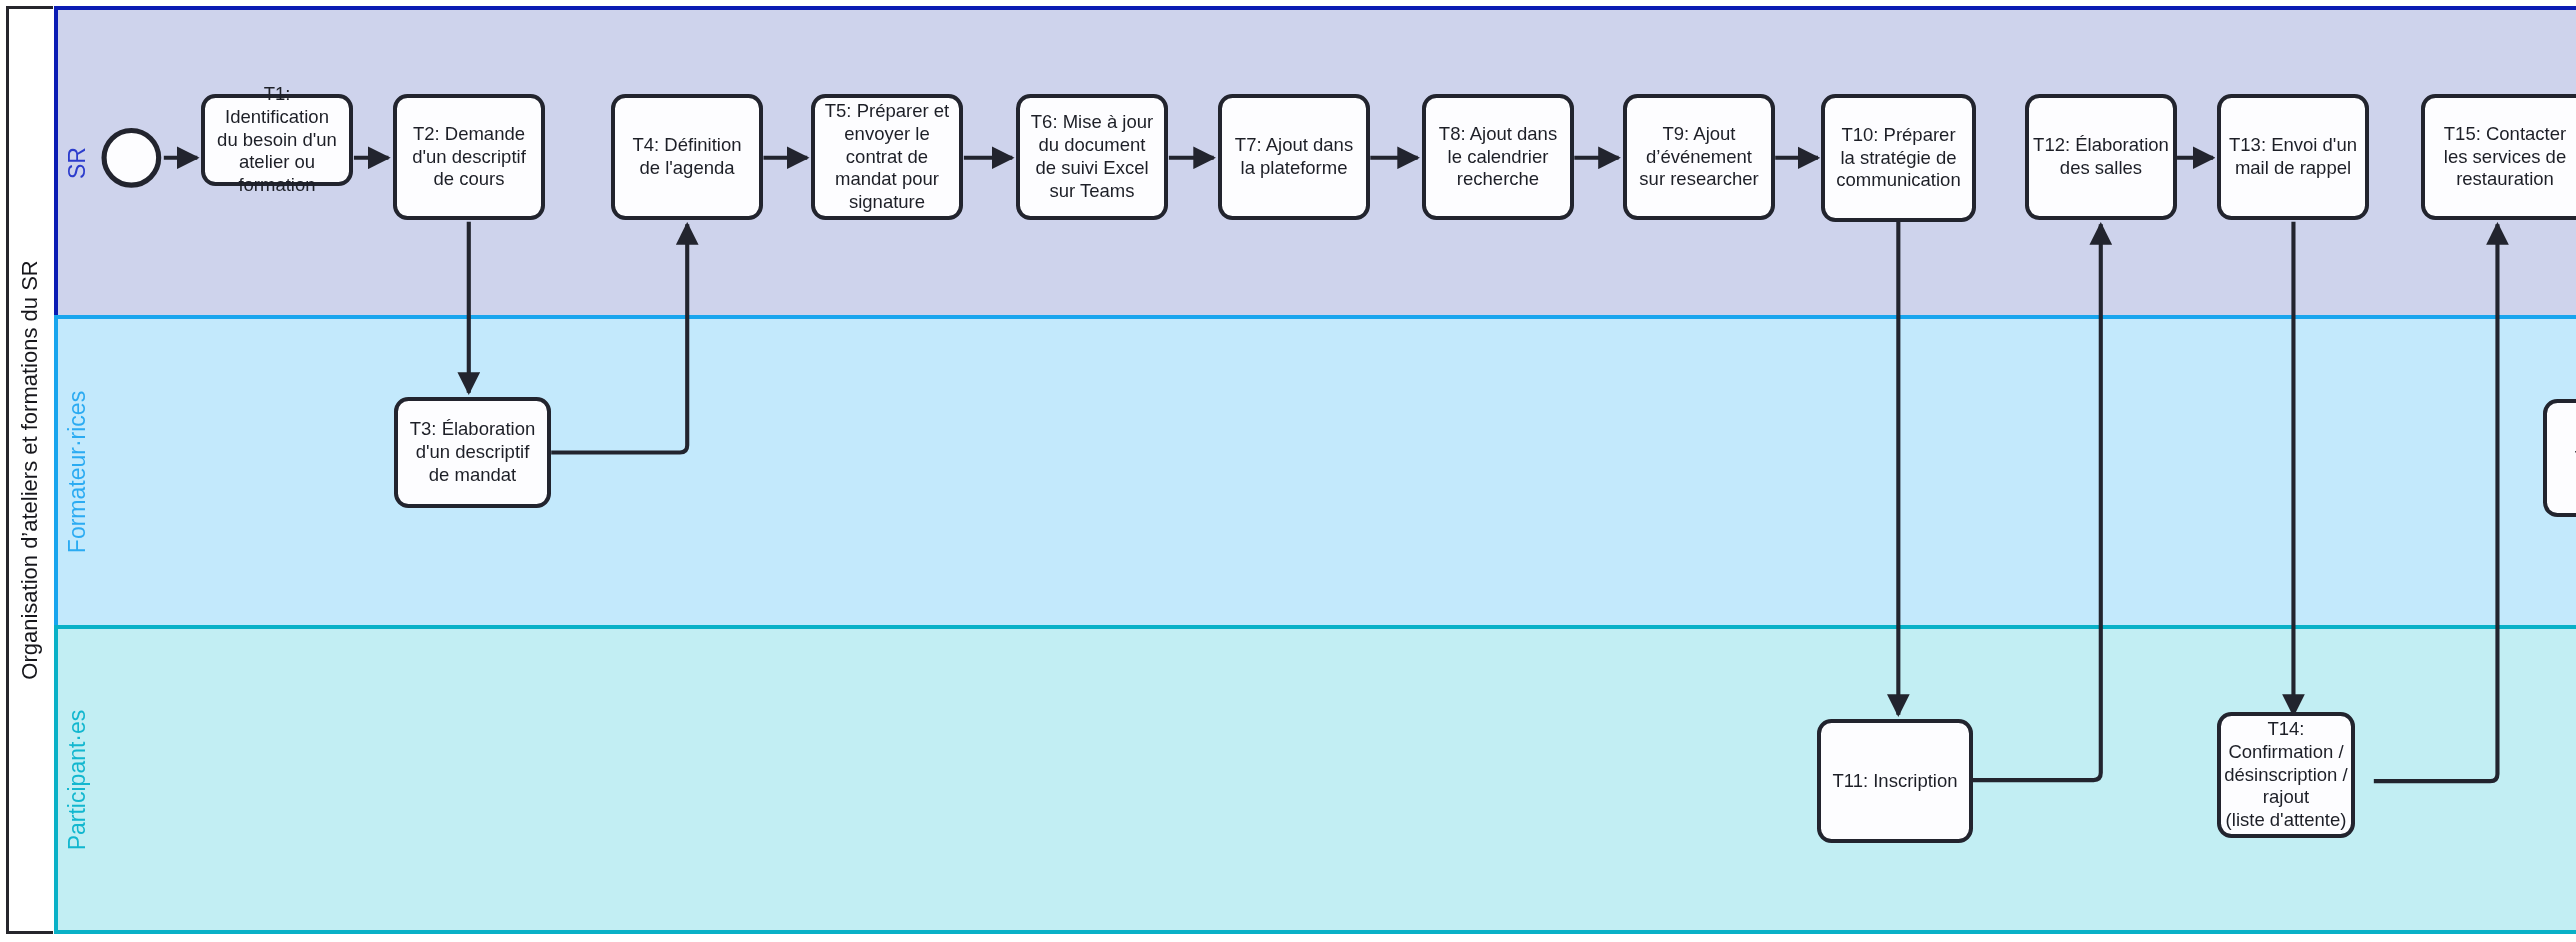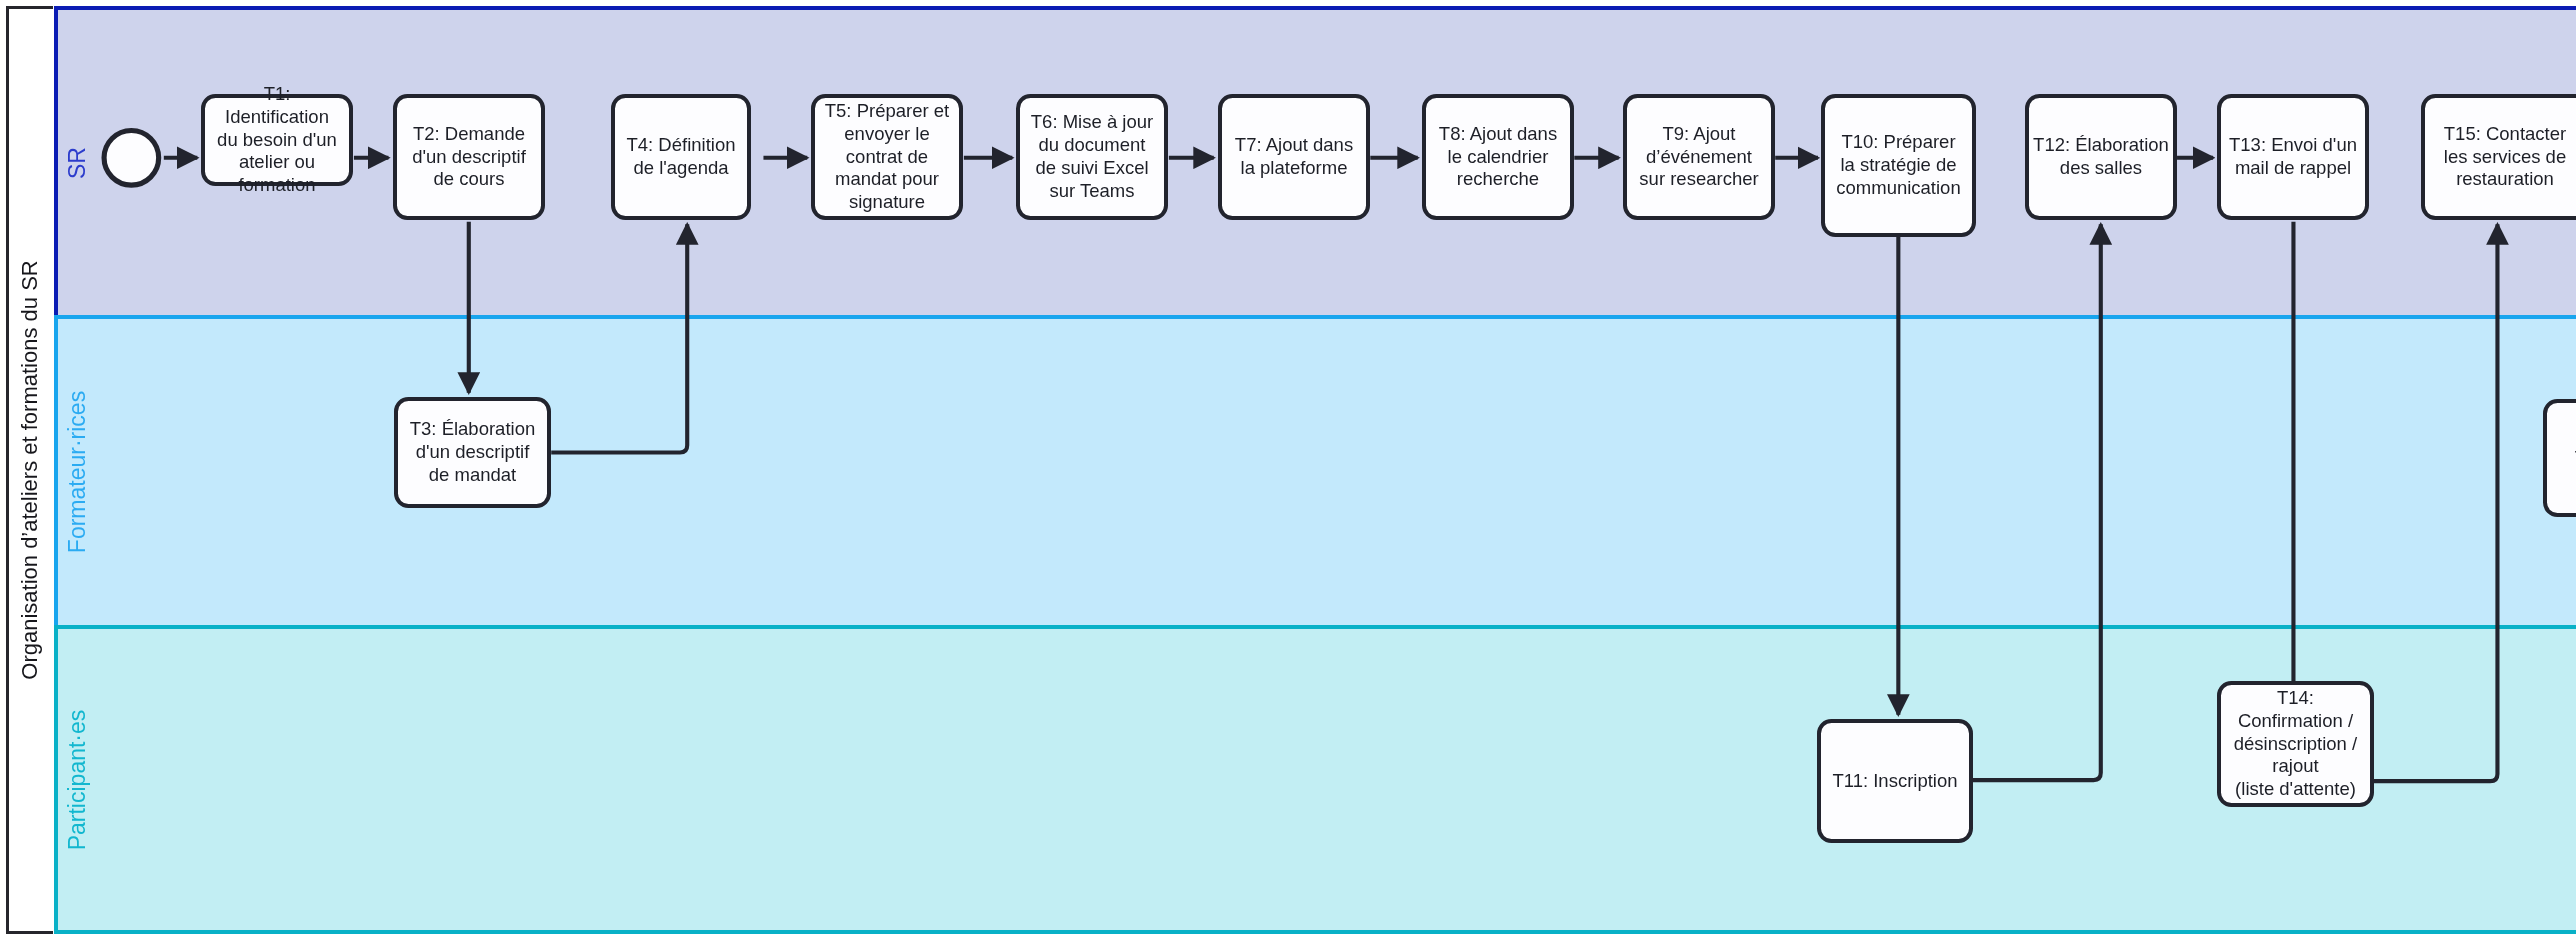--- a/index.html
+++ b/index.html
@@ -87,21 +87,21 @@
 Identification
 du besoin d'un
 atelier ou
 formation</span>
     </div>
   <div class="task" style="left:393px;top:94px;width:152px;height:126px">
       <span>T2: Demande
 d'un descriptif
 de cours</span>
     </div>
-  <div class="task" style="left:611px;top:94px;width:140px;height:126px">
+  <div class="task" style="left:611px;top:94px;width:152px;height:126px">
       <span>T4: Définition
 de l'agenda</span>
     </div>
   <div class="task" style="left:811px;top:94px;width:152px;height:126px">
       <span>T5: Préparer et
 envoyer le
 contrat de
 mandat pour
 signature</span>
     </div>
@@ -118,21 +118,21 @@
   <div class="task" style="left:1422px;top:94px;width:152px;height:126px">
       <span>T8: Ajout dans
 le calendrier
 recherche</span>
     </div>
   <div class="task" style="left:1623px;top:94px;width:152px;height:126px">
       <span>T9: Ajout
 d’événement
 sur researcher</span>
     </div>
-  <div class="task" style="left:1821px;top:94px;width:155px;height:143px">
+  <div class="task" style="left:1821px;top:94px;width:155px;height:128px">
       <span>T10: Préparer
 la stratégie de
 communication</span>
     </div>
   <div class="task" style="left:2025px;top:94px;width:152px;height:126px">
       <span>T12: Élaboration
 des salles</span>
     </div>
   <div class="task" style="left:2217px;top:94px;width:152px;height:126px">
       <span>T13: Envoi d'un
@@ -149,21 +149,21 @@
 d'un descriptif
 de mandat</span>
     </div>
   <div class="task" style="left:2543px;top:399px;width:155px;height:118px">
       <span>T16: Cours</span>
     </div>
 
   <div class="task" style="left:1817px;top:719px;width:156px;height:124px">
       <span>T11: Inscription</span>
     </div>
-  <div class="task" style="left:2217px;top:681px;width:157px;height:126px">
+  <div class="task" style="left:2217px;top:712px;width:138px;height:126px">
       <span>T14:
 Confirmation /
 désinscription /
 rajout
 (liste d'attente)</span>
     </div>
 
 </div>
 
 

